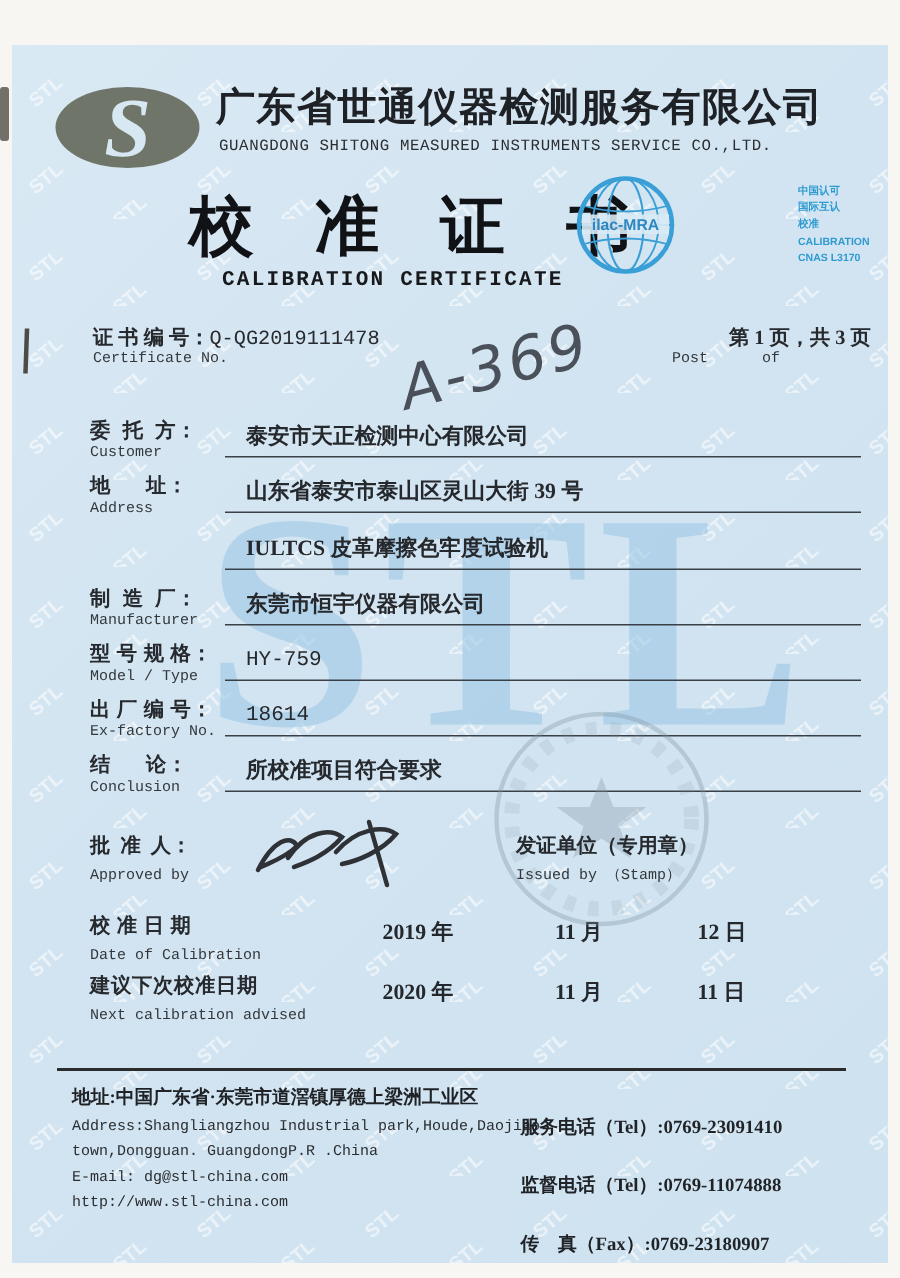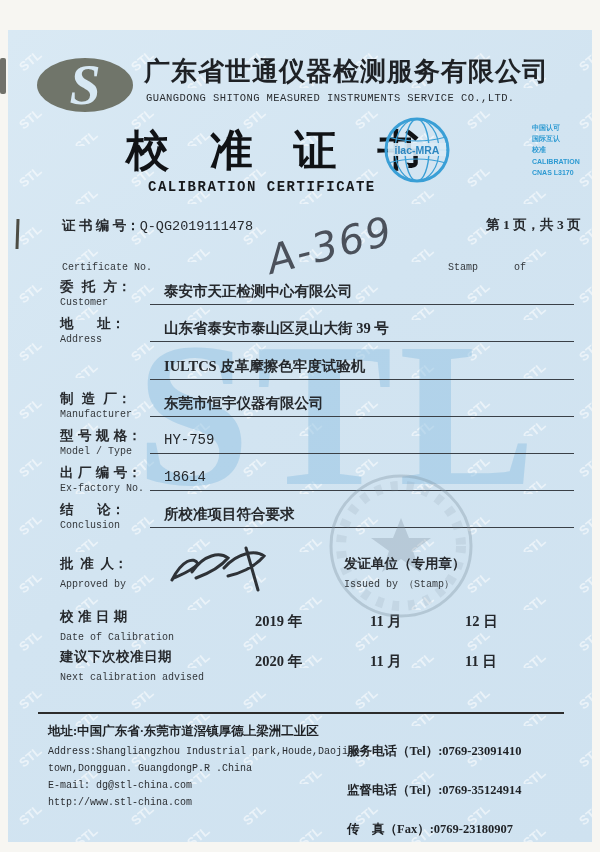--- a/index.html
+++ b/index.html
@@ -50,21 +50,21 @@
   .accred{
     position:absolute;left:524px;top:92px;width:64px;
     color:#2d9ad2;font-size:7px;line-height:1.6;font-weight:bold;
     font-family:"Liberation Sans",sans-serif;
   }
   .accred div{white-space:nowrap;}
 
   
   .cert-row{position:absolute;left:54px;top:186px;white-space:nowrap;}
   .lbl-cn{font-family:"Liberation Serif",serif;font-size:13.5px;font-weight:600;color:#26292d;}
-  .lbl-en{font-family:"Liberation Mono",monospace;font-size:10px;color:#33373b;margin-top:28px;}
+  .lbl-en{font-family:"Liberation Mono",monospace;font-size:10px;color:#33373b;}
   .mono-val{font-family:"Liberation Mono",monospace;font-size:13.5px;color:#26292d;}
   .cert-en{position:absolute;left:54px;top:204px;}
   .pageinfo{position:absolute;left:438px;top:186px;white-space:pre;margin-left:40px;}
   .pageinfo-en{position:absolute;left:440px;top:204px;white-space:pre;}
   .handnote{
     position:absolute;left:258px;top:192px;
     font-family:"DejaVu Sans",sans-serif;font-style:italic;
     font-size:40px;color:#4b515b;transform:rotate(-14deg);letter-spacing:2px;
   }
 
@@ -153,21 +153,21 @@
     <div>校准</div>
     <div>CALIBRATION</div>
     <div>CNAS L3170</div>
   </div>
 
   <div class="cert-row">
     <span class="lbl-cn">证 书 编 号：</span><span class="mono-val">Q-QG2019111478</span>
   </div>
   <div class="cert-en lbl-en">Certificate No.</div>
   <div class="pageinfo lbl-cn">第 1 页，共 3 页</div>
-  <div class="pageinfo-en lbl-en">Stamp      of</div>
+  <div class="pageinfo-en lbl-en">Post      of</div>
   <div class="handnote">A-369</div>
 
   <div class="frow" style="top:248px">
     <div class="lab">
         <span class="lbl-cn">委  托  方：</span>
         <span class="lbl-en">Customer</span>
       </div>
     <div class="val">泰安市天正检测中心有限公司</div>
   </div>
   <div class="frow" style="top:285px">
@@ -253,18 +253,18 @@
   <div class="footer-line"></div>
   <div class="f-left">
     <div class="f-cn">地址:中国广东省·东莞市道滘镇厚德上梁洲工业区</div>
     <div class="f-en">Address:Shangliangzhou Industrial park,Houde,Daojiao</div>
     <div class="f-en">town,Dongguan. GuangdongP.R .China</div>
     <div class="f-en">E-mail: dg@stl-china.com</div>
     <div class="f-en">http://www.stl-china.com</div>
   </div>
   <div class="f-right">
     <div class="f-cn">服务电话（Tel）:0769-23091410</div>
-    <div class="f-cn">监督电话（Tel）:0769-35124914</div>
+    <div class="f-cn">监督电话（Tel）:0769-11074888</div>
     <div class="f-cn">传　真（Fax）:0769-23180907</div>
     <div class="f-cn">邮　编（Post）:523000</div>
   </div>
 
 </div>
 
 </body></html>

